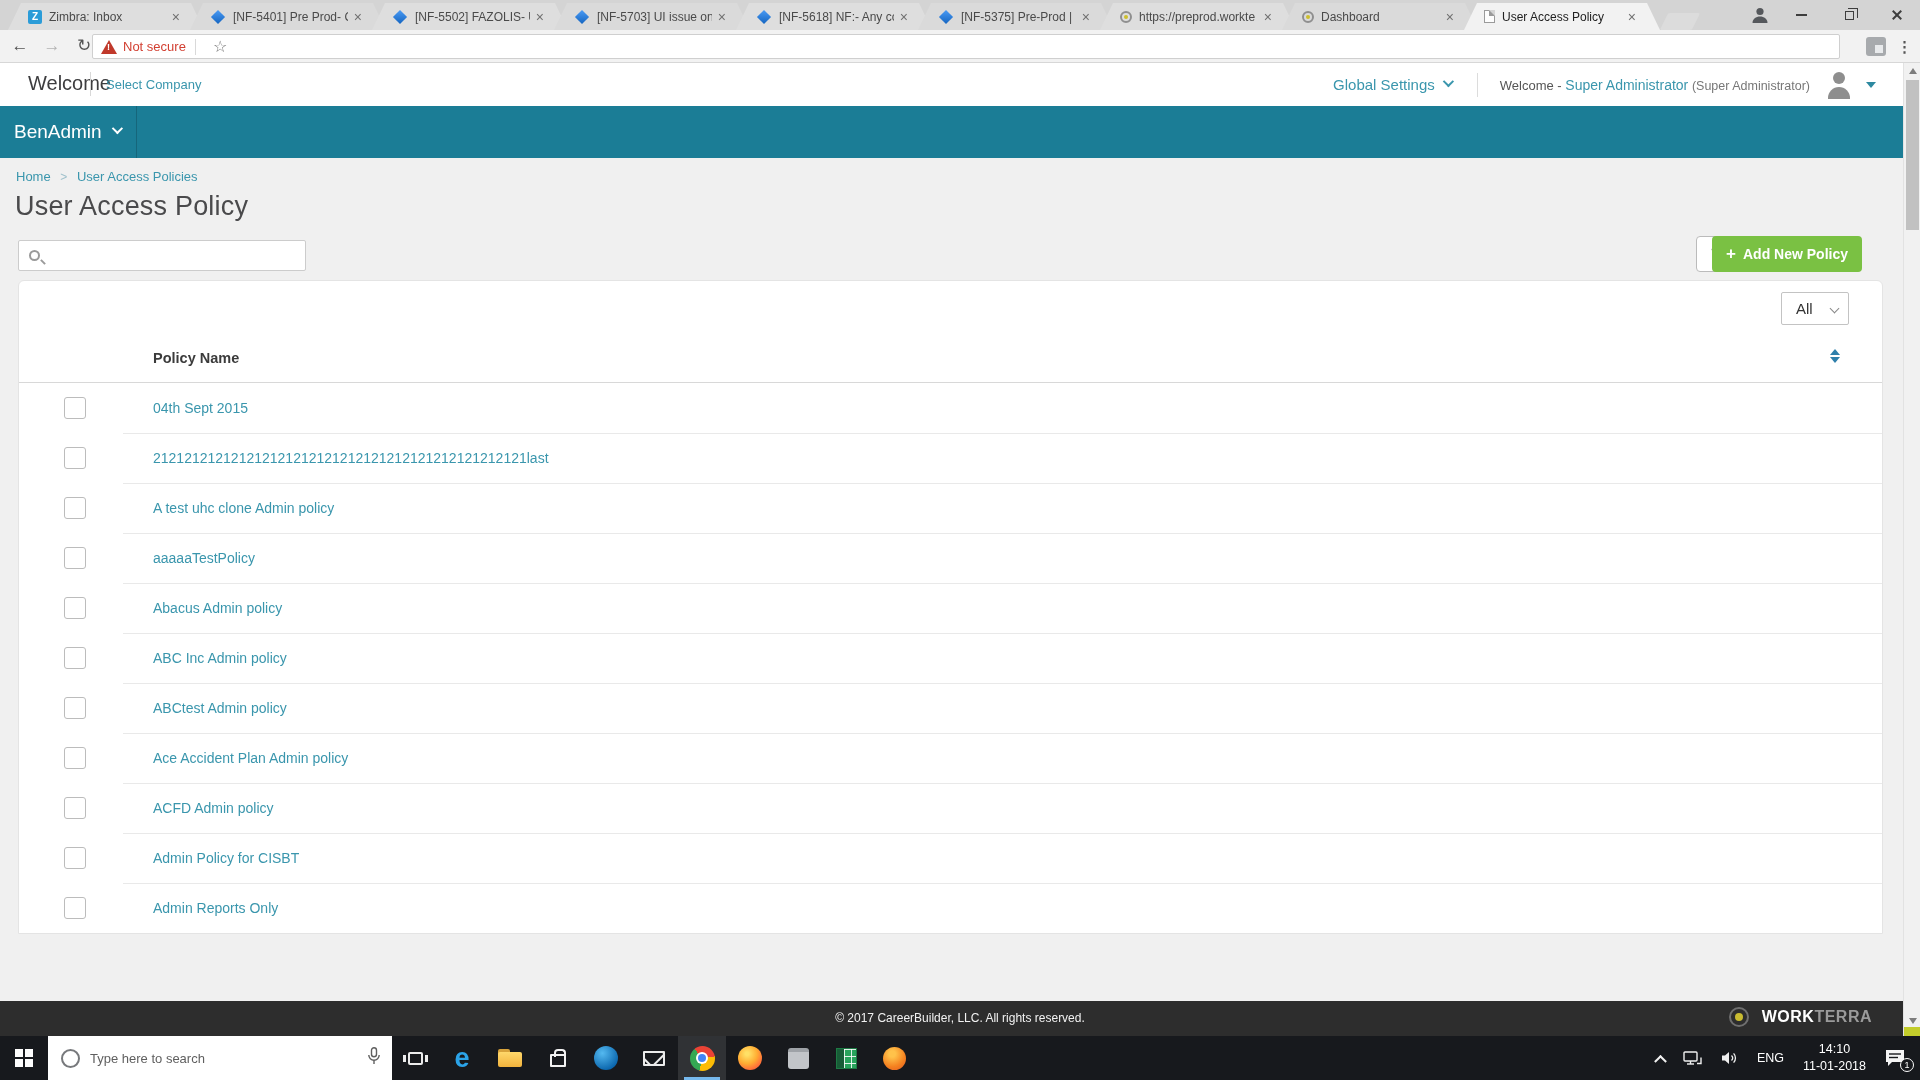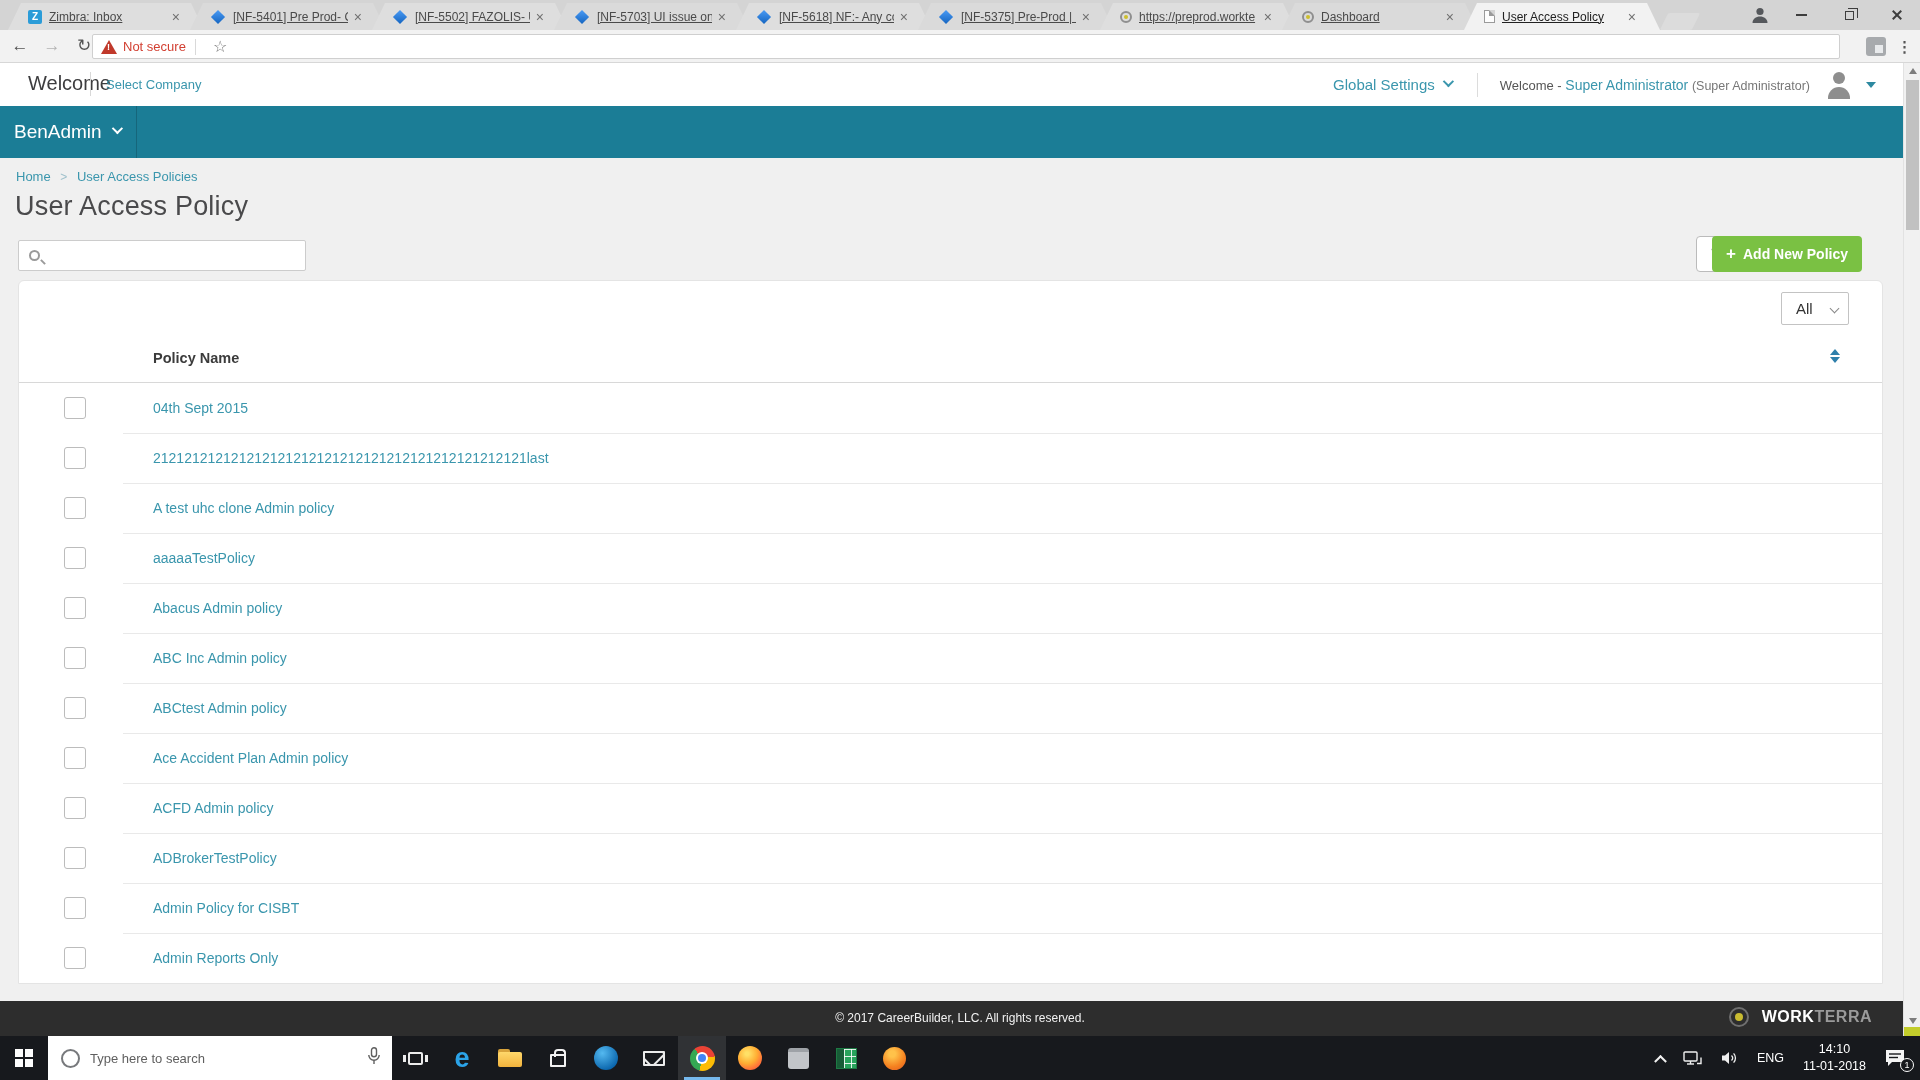--- a/index.html
+++ b/index.html
@@ -7,21 +7,21 @@
   .screen { position:relative; width:1920px; height:1080px; background:#f0f0f0; overflow:hidden; font-family:"Liberation Sans", sans-serif; }
 
   
   .titlebar { position:absolute; top:0; left:0; right:0; height:30px; background:#d4d4d4; }
   .tab-strip { position:absolute; left:8px; top:3px; height:27px; display:flex; align-items:flex-end; }
   .tab { position:relative; width:196px; height:27px; margin-right:-14px; background:#dadada;
          clip-path:polygon(13px 0, calc(100% - 13px) 0, 100% 100%, 0 100%);
          display:flex; align-items:center; padding:0 22px 0 20px; font-size:12px; color:#4a4a4a; }
   .tab:nth-child(odd){ background:#dedede; }
   .tab.active { background:#f2f2f2; z-index:6; color:#222; }
-  .tab-title { flex:1; white-space:nowrap; overflow:hidden; margin:0 4px 0 7px;text-decoration:underline; }
+  .tab-title { flex:1; white-space:nowrap; overflow:hidden; margin:0 4px 0 7px; }
   .tab-close { font-size:14px; color:#707070; line-height:1; padding:0 2px; cursor:default; }
   .fav { flex:none; display:inline-block; position:relative; }
   .fav-zimbra { width:14px; height:14px; background:#2b9cd8; border-radius:2px; color:#fff; font-size:10px; font-weight:bold; text-align:center; line-height:14px; }
   .fav-jira { width:10px; height:10px; margin:2px 3px; background:linear-gradient(135deg,#4a9bf5,#1565c0); transform:rotate(45deg); }
   .fav-workterra { width:12px; height:12px; border:2px solid #8f8f8f; border-radius:50%; }
   .fav-workterra::before { content:""; position:absolute; left:2px; top:2px; width:4px; height:4px; background:#cdbf2c; border-radius:50%; }
   .fav-page { width:11px; height:13px; background:#fdfdfd; border:1px solid #9a9a9a; }
   .fav-page::before { content:""; position:absolute; right:-1px; top:-1px; border:3px solid #d4d4d4; border-left-color:#9a9a9a; border-bottom-color:#9a9a9a; }
   .newtab-btn { width:32px; height:17px; margin:5px 0 0 18px; background:#dcdcdc; transform:skewX(-26deg); border-radius:2px; }
   .titlebar-right { position:absolute; right:6px; top:0; height:30px; display:flex; align-items:center; gap:14px; }
@@ -361,24 +361,20 @@
           <div class="prow">
             <span class="chk"></span>
             <a>Ace Accident Plan Admin policy</a>
           </div>
           <div class="prow">
             <span class="chk"></span>
             <a>ACFD Admin policy</a>
           </div>
           <div class="prow">
             <span class="chk"></span>
-            <a>ADBrokerTestPolicy</a>
-          </div>
-          <div class="prow">
-            <span class="chk"></span>
             <a>Admin Policy for CISBT</a>
           </div>
           <div class="prow">
             <span class="chk"></span>
             <a>Admin Reports Only</a>
           </div>
         </div>
     </div>
 
     <div class="site-footer">

